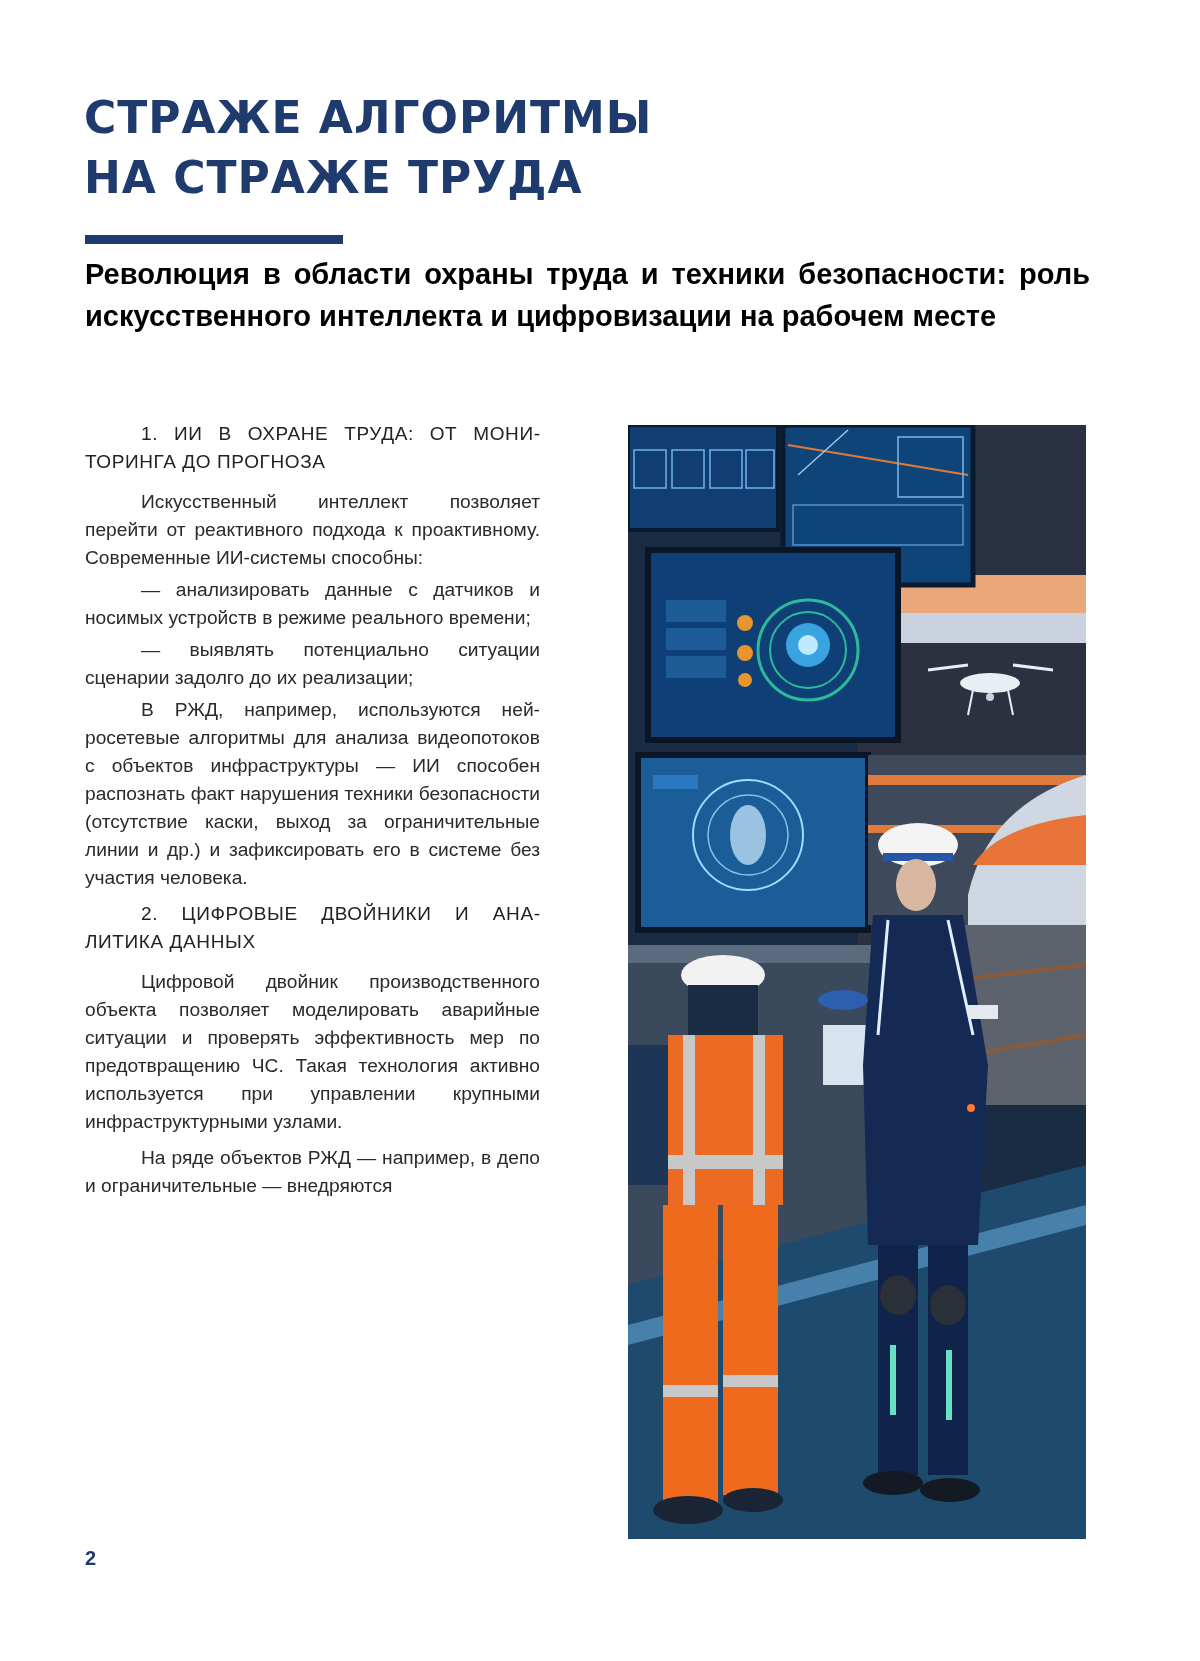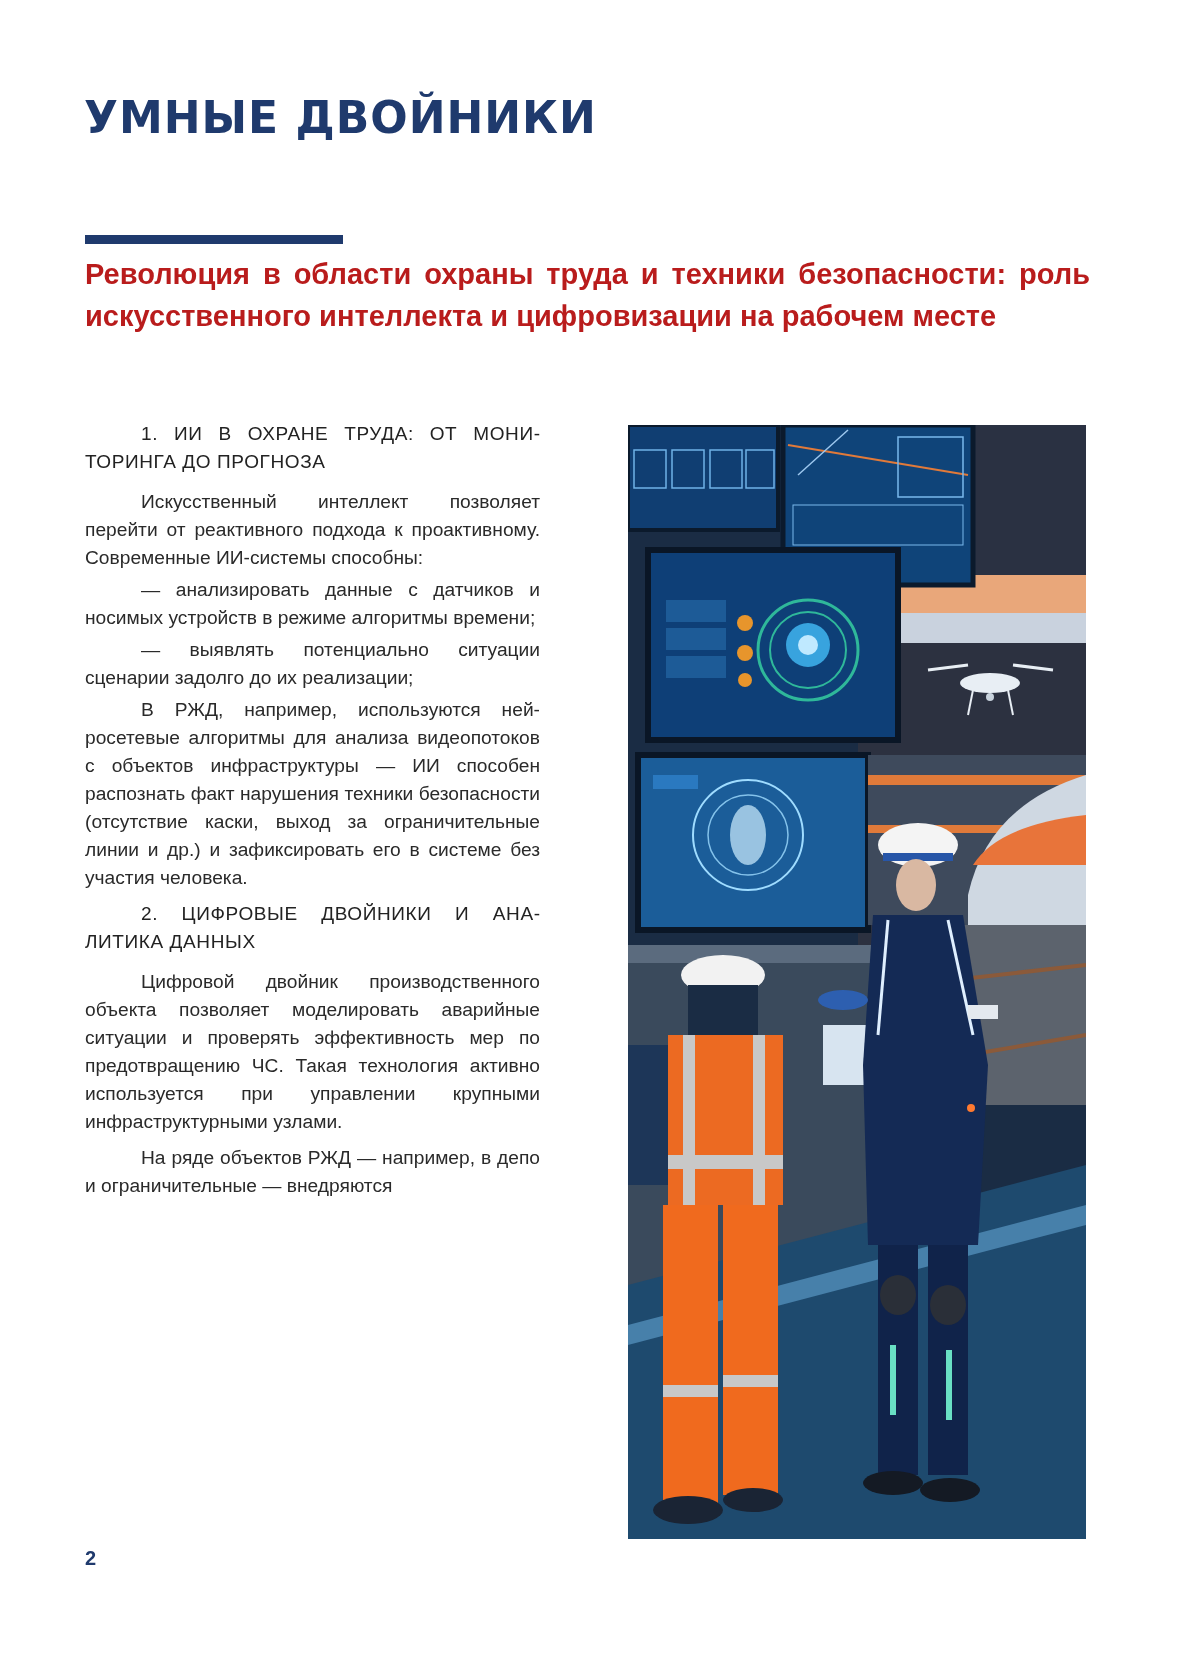--- a/index.html
+++ b/index.html
@@ -39,21 +39,21 @@
     .subtitle {
       position: absolute;
       left: 85px;
       top: 253px;
       width: 1005px;
       margin: 0;
       font-family: "Liberation Sans", sans-serif;
       font-weight: bold;
       font-size: 29px;
       line-height: 42px;
-      color: #b91c1c;
+      color: #000000;
       text-align: justify;
     }
     .article {
       position: absolute;
       left: 85px;
       top: 420px;
       width: 455px;
       font-family: "Liberation Sans", sans-serif;
       font-size: 19.2px;
       line-height: 28px;
@@ -93,31 +93,32 @@
       height: 1114px;
       overflow: hidden;
       background: linear-gradient(180deg, #0f2a4a 0%, #163b63 30%, #2a4058 55%, #1b2f46 75%, #143553 100%);
     }
     .photo svg { display: block; }
   </style>
 </head>
 <body>
 
 <h1 class="page-title">
-  <span>УМНЫЕ ДВОЙНИКИ</span>
+  <span>СТРАЖЕ АЛГОРИТМЫ</span>
+  <span>НА СТРАЖЕ ТРУДА</span>
 </h1>
 
 <div class="title-rule"></div>
 
 <p class="subtitle">Революция в области охраны труда и техники безопасности: роль искусственного интеллекта и цифровизации на рабочем месте</p>
 
 <div class="article">
   <h2>1. ИИ В ОХРАНЕ ТРУДА: ОТ МОНИ­ТОРИНГА ДО ПРОГНОЗА</h2>
   <p class="tight">Искусственный интеллект позволяет перейти от реактивного подхода к проак­тивному. Современные ИИ-системы спо­собны:</p>
-  <p class="tight">— анализировать данные с датчиков и носимых устройств в режиме алгоритмы времени;</p>
+  <p class="tight">— анализировать данные с датчиков и носимых устройств в режиме реального времени;</p>
   <p class="tight">— выявлять потенциально ситуации сценарии задолго до их реализации;</p>
   <p>В РЖД, например, используются ней­росетевые алгоритмы для анализа видео­потоков с объектов инфраструктуры — ИИ способен распознать факт нарушения тех­ники безопасности (отсутствие каски, выход за ограничительные линии и др.) и зафикси­ровать его в системе без участия человека.</p>
   <h2 class="sec2">2. ЦИФРОВЫЕ ДВОЙНИКИ И АНА­ЛИТИКА ДАННЫХ</h2>
   <p>Цифровой двойник производствен­ного объекта позволяет моделировать аварийные ситуации и проверять эффек­тивность мер по предотвращению ЧС. Та­кая технология активно используется при управлении крупными инфраструктурными узлами.</p>
   <p>На ряде объектов РЖД — например, в депо и ограничительные — внедряются</p>
 </div>
 
 <div class="photo">
   <svg width="458" height="1114" viewBox="0 0 458 1114" xmlns="http://www.w3.org/2000/svg">
 

